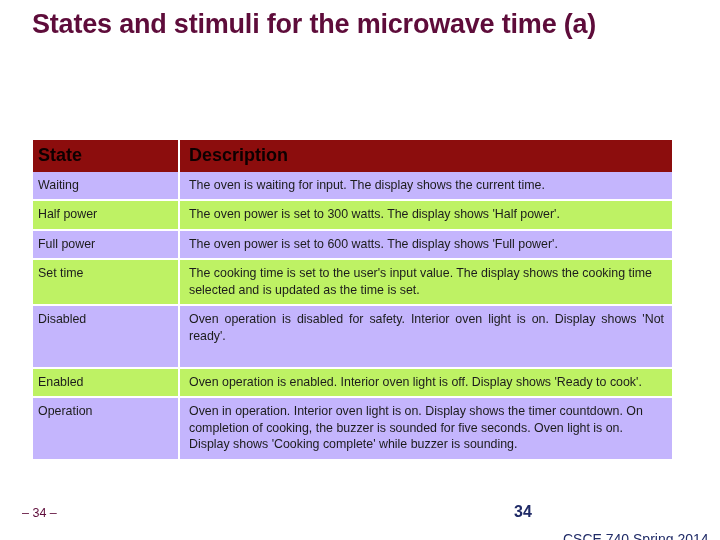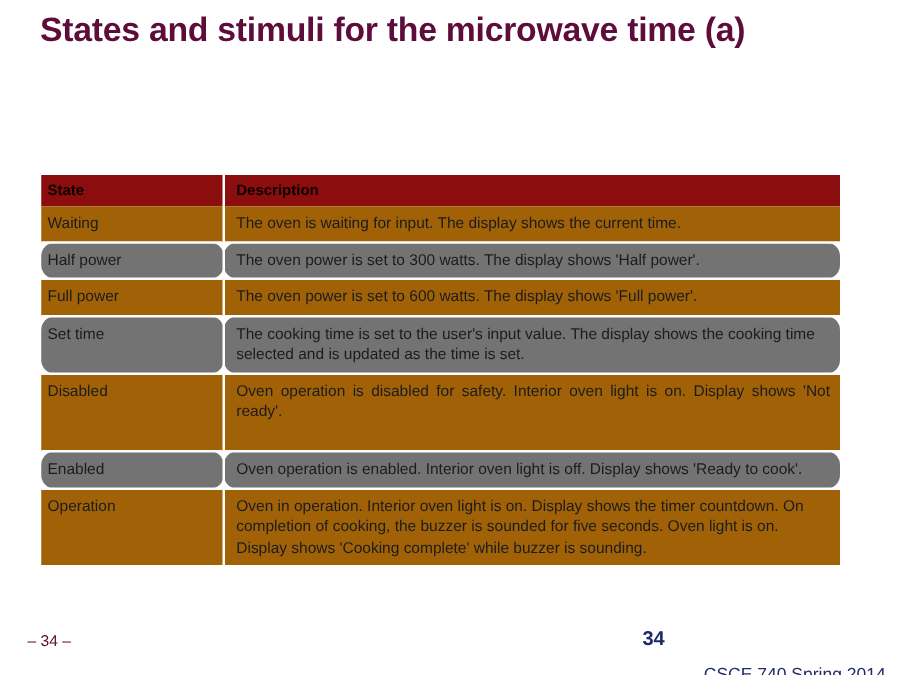--- a/index.html
+++ b/index.html
@@ -36,21 +36,21 @@
     width: 639px;
     border-collapse: collapse;
     table-layout: fixed;
   }
   .state-table col.col-state { width: 146px; }
   .state-table col.col-desc  { width: 493px; }
 
   .state-table thead th {
     background: #8c0d0d;
     color: #0d0000;
-    font-size: 12px;
+    font-size: 18px;
     font-weight: bold;
     text-align: left;
     padding: 6px 0 6px 5px;
     vertical-align: middle;
     border: none;
     line-height: 1.1;
   }
   .state-table thead th.th-desc {
     padding-left: 9px;
     border-left: 2px solid #ffffff;
@@ -63,22 +63,22 @@
     padding: 5px 4px 6px 5px;
     line-height: 1.33;
     border-top: 2px solid #ffffff;
     border-bottom: 0;
   }
   .state-table tbody td.cell-desc {
     padding-left: 9px;
     padding-right: 8px;
     border-left: 2px solid #ffffff;
   }
-  .state-table tbody tr.row-odd  td { background: #a16207; }
-  .state-table tbody tr.row-even td { background: #737373; border-radius: 11px; }
+  .state-table tbody tr.row-odd  td { background: #c4b5fd; }
+  .state-table tbody tr.row-even td { background: #bef264; }
   .state-table tbody tr:first-child td { border-top: 0; }
 
   .desc-justify { text-align: justify; }
   .desc-justify::after {
     content: "";
     display: inline-block;
     width: 100%;
   }
 
   

